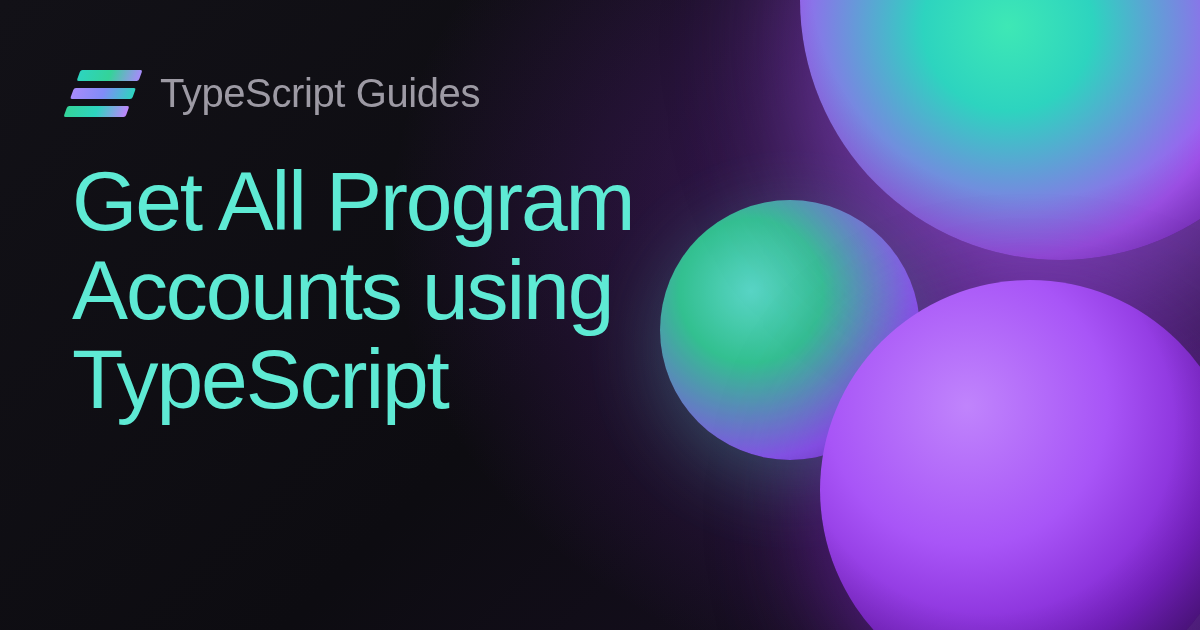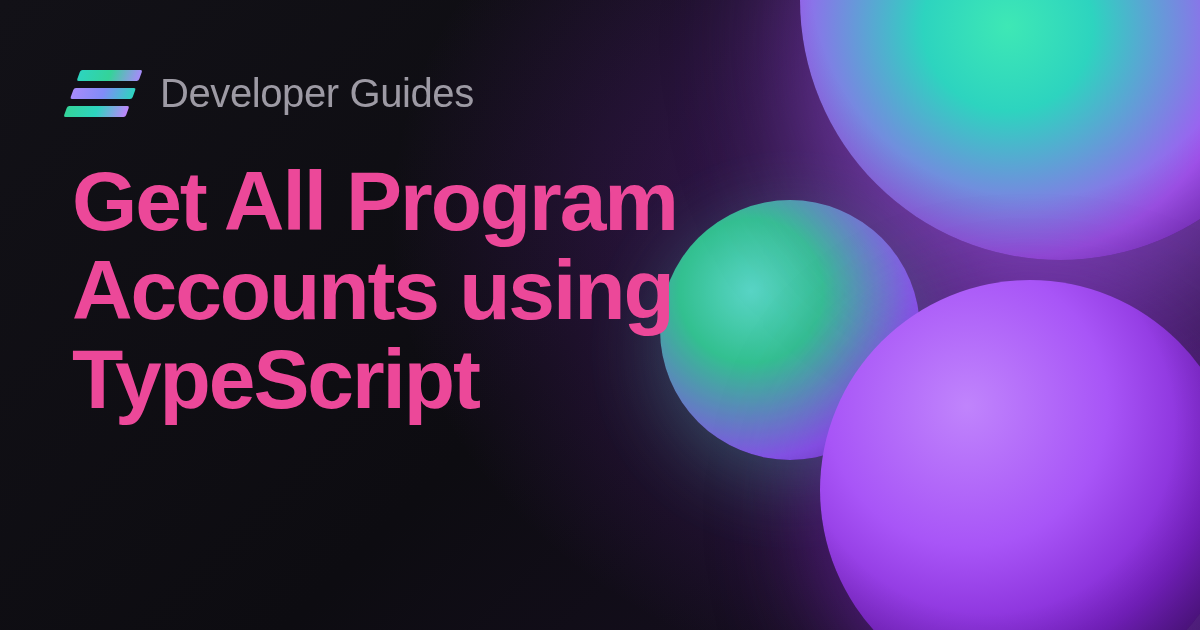--- a/index.html
+++ b/index.html
@@ -56,37 +56,37 @@
   }
   .logo { display: flex; flex-direction: column; gap: 7px; transform: skewX(-20deg); }
   .bar { width: 62px; height: 11px; border-radius: 2px; }
   .bar1 { background: linear-gradient(90deg, #2dd4bf 0%, #34d399 50%, #a78bfa 100%); }
   .bar2 { background: linear-gradient(90deg, #a78bfa 0%, #818cf8 50%, #2dd4bf 100%); }
   .bar3 { background: linear-gradient(90deg, #34d399 0%, #2dd4bf 50%, #c084fc 100%); }
   .category {
     font-size: 40px; font-weight: 400; color: #9d9aa4; letter-spacing: -0.01em;
   }
   .title {
-    font-size: 84px; font-weight: 700; color: #ec4899; line-height: 1.06;
+    font-size: 84px; font-weight: 400; color: #5eead4; line-height: 1.06;
     letter-spacing: -0.025em; max-width: 860px;
   }
 </style>
 </head>
 <body>
 
 <div class="bg"></div>
 <div class="shapes">
   <div class="disc disc3"></div>
   <div class="disc disc1"></div>
   <div class="disc disc2"></div>
 </div>
 
 <div class="content">
   <div class="header-row">
     <div class="logo">
       <div class="bar bar1"></div>
       <div class="bar bar2"></div>
       <div class="bar bar3"></div>
     </div>
-    <div class="category">Developer Guides</div>
+    <div class="category">TypeScript Guides</div>
   </div>
   <h1 class="title">Get All Program Accounts using TypeScript</h1>
 </div>
 
 </body></html>

